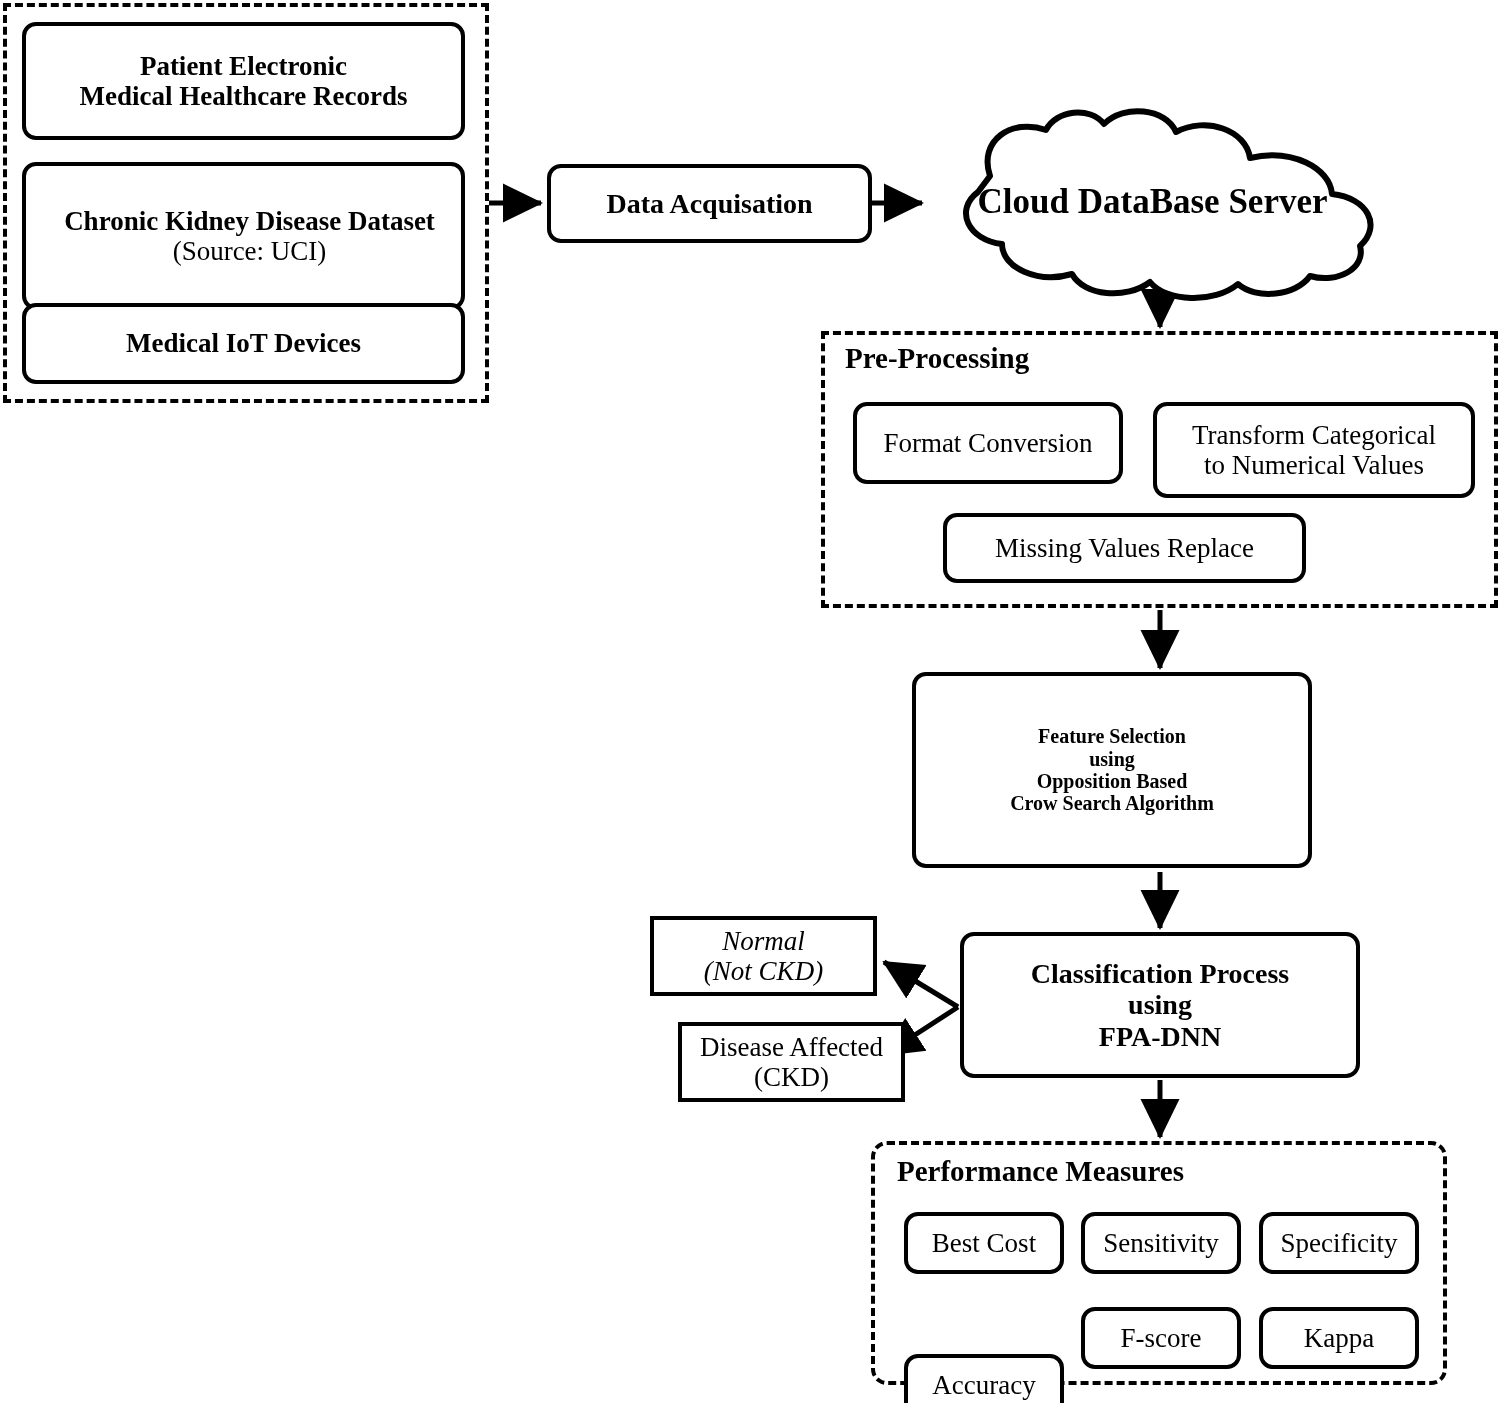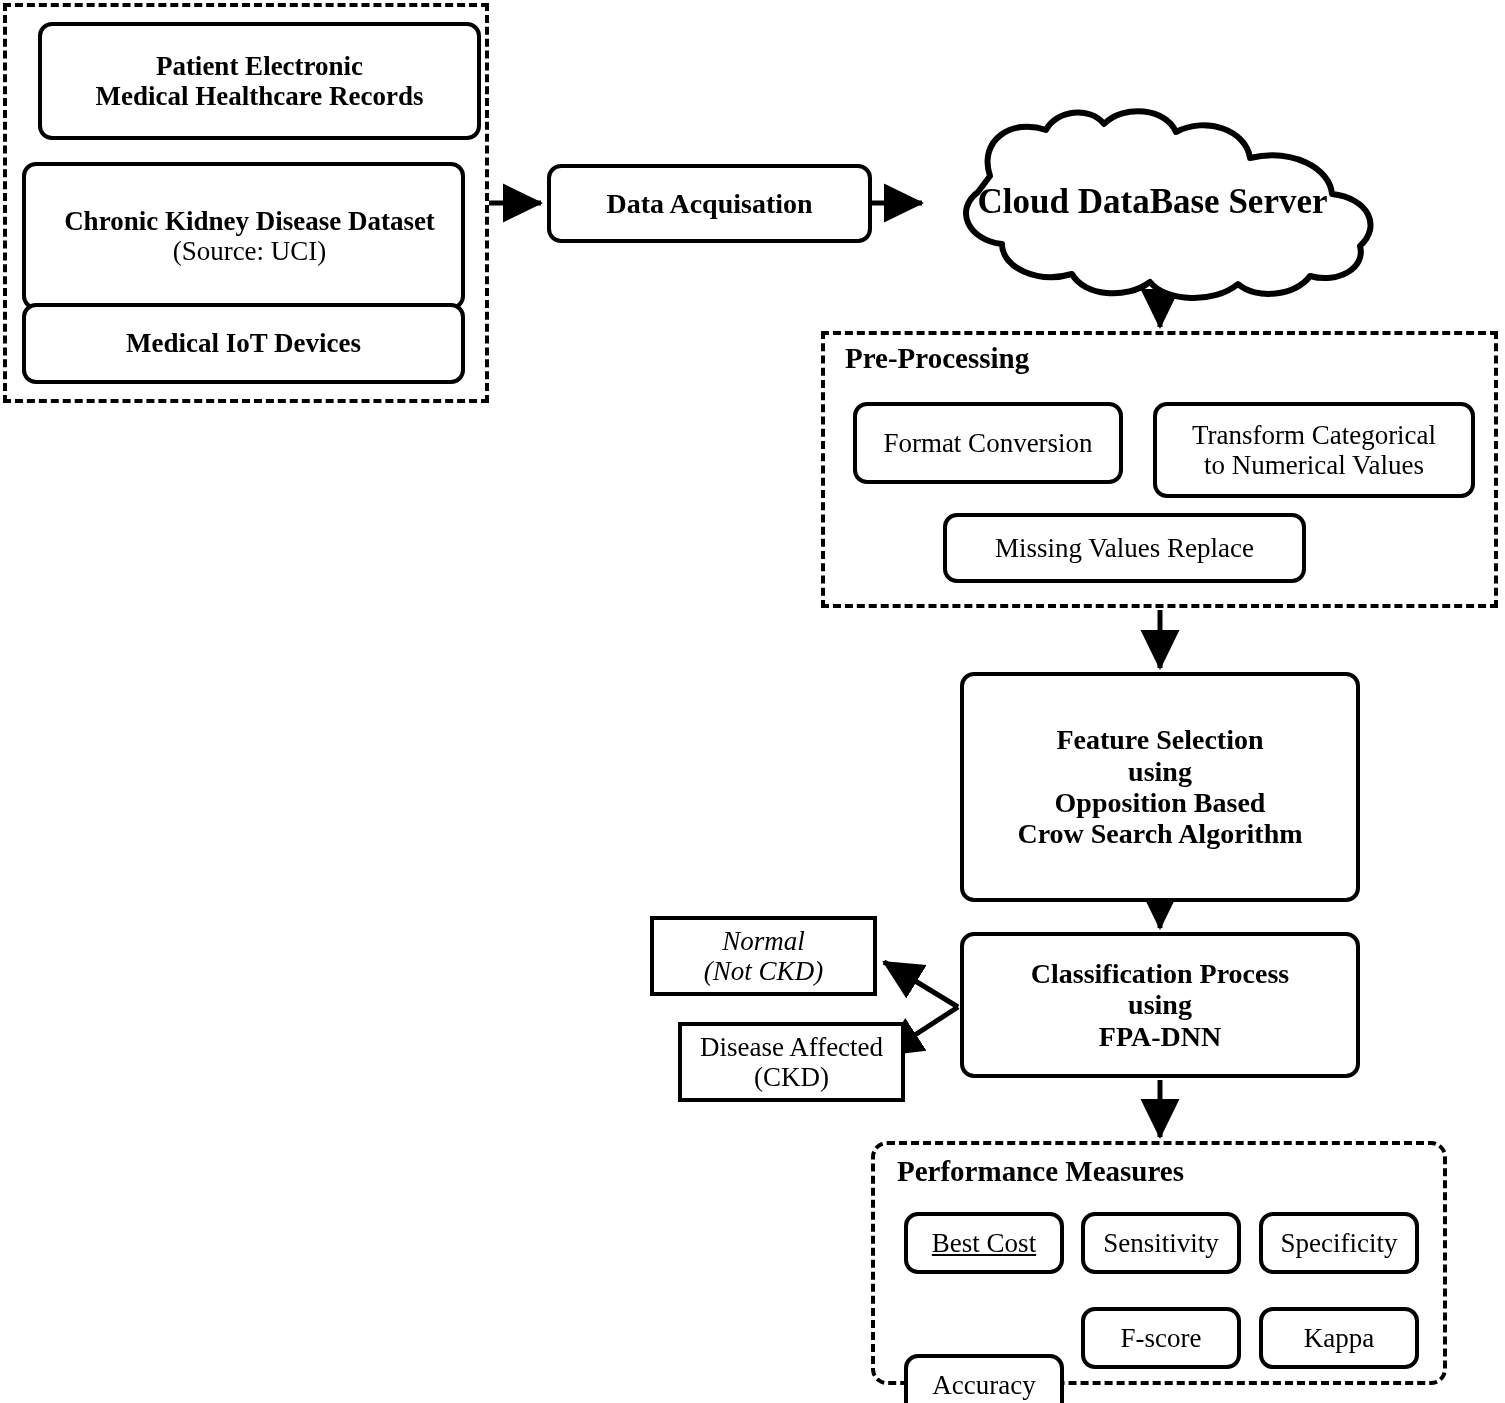--- a/index.html
+++ b/index.html
@@ -99,21 +99,21 @@
         C 1214,304 1166,302 1150,282
         C 1126,300 1084,296 1072,274
         C 1038,284 1002,268 1002,244
         C 968,240 954,210 978,192
         Z" fill="#ffffff" stroke="#000000" stroke-width="6" stroke-linejoin="round"></path>
     </g>
   </svg>
 
   <div class="group sharp" style="left:3px; top:3px; width:486px; height:400px;"></div>
 
-  <div class="node rounded bold" style="left:22px; top:22px; width:443px; height:118px; font-size:27px;margin-left:16px;">
+  <div class="node rounded bold" style="left:22px; top:22px; width:443px; height:118px; font-size:27px;">
     <div>
       <span class="line2">Patient Electronic</span>
       <span class="line2">Medical Healthcare Records</span>
     </div>
   </div>
 
   <div class="node rounded" style="left:22px; top:162px; width:443px; height:148px; font-size:27px;padding-left:12px;">
     <div>
       <span class="line2 bold">Chronic Kidney Disease Dataset</span>
       <span class="line2">(Source: UCI)</span>
@@ -145,21 +145,21 @@
     <div>
       <span class="line2">Transform Categorical</span>
       <span class="line2">to Numerical Values</span>
     </div>
   </div>
 
   <div class="node rounded" style="left:943px; top:513px; width:363px; height:70px; font-size:27px;text-align:center;">
     <span>Missing Values Replace</span>
   </div>
 
-  <div class="node rounded bold" style="left:960px; top:672px; width:400px; height:230px; font-size:28px;">
+  <div class="node rounded bold" style="left:912px; top:672px; width:400px; height:196px; font-size:20px;">
     <div>
       <span class="line2">Feature Selection</span>
       <span class="line2">using</span>
       <span class="line2">Opposition Based</span>
       <span class="line2">Crow Search Algorithm</span>
     </div>
   </div>
 
   <div class="node rounded bold" style="left:960px; top:932px; width:400px; height:146px; font-size:28px;">
     <div>
@@ -181,21 +181,21 @@
       <span class="line2">Disease Affected</span>
       <span class="line2">(CKD)</span>
     </div>
   </div>
 
   <div class="group rounded-group" style="left:871px; top:1141px; width:576px; height:244px;"></div>
   <div class="group-title" style="left:897px; top:1155px; font-size:29px;">
     <span>Performance Measures</span>
   </div>
 
-  <div class="node rounded" style="left:904px; top:1212px; width:160px; height:62px; font-size:27px;text-decoration:underline;">
+  <div class="node rounded" style="left:904px; top:1212px; width:160px; height:62px; font-size:27px;">
     <span>Best Cost</span>
   </div>
   <div class="node rounded" style="left:1081px; top:1212px; width:160px; height:62px; font-size:27px;">
     <span>Sensitivity</span>
   </div>
   <div class="node rounded" style="left:1259px; top:1212px; width:160px; height:62px; font-size:27px;">
     <span>Specificity</span>
   </div>
 
   <div class="node rounded" style="left:904px; top:1307px; width:160px; height:62px; font-size:27px;margin-top:47px;">

